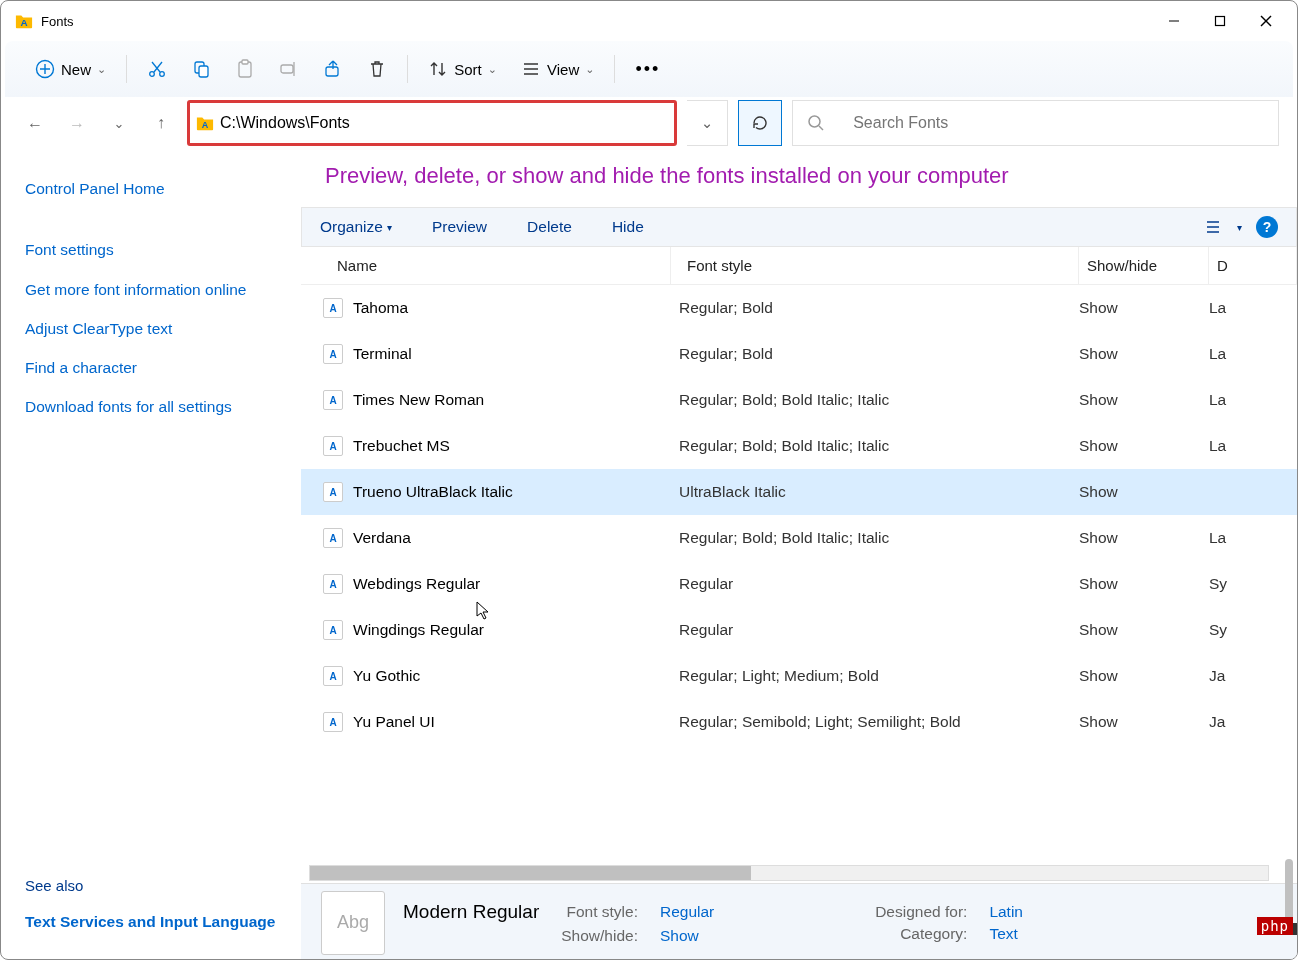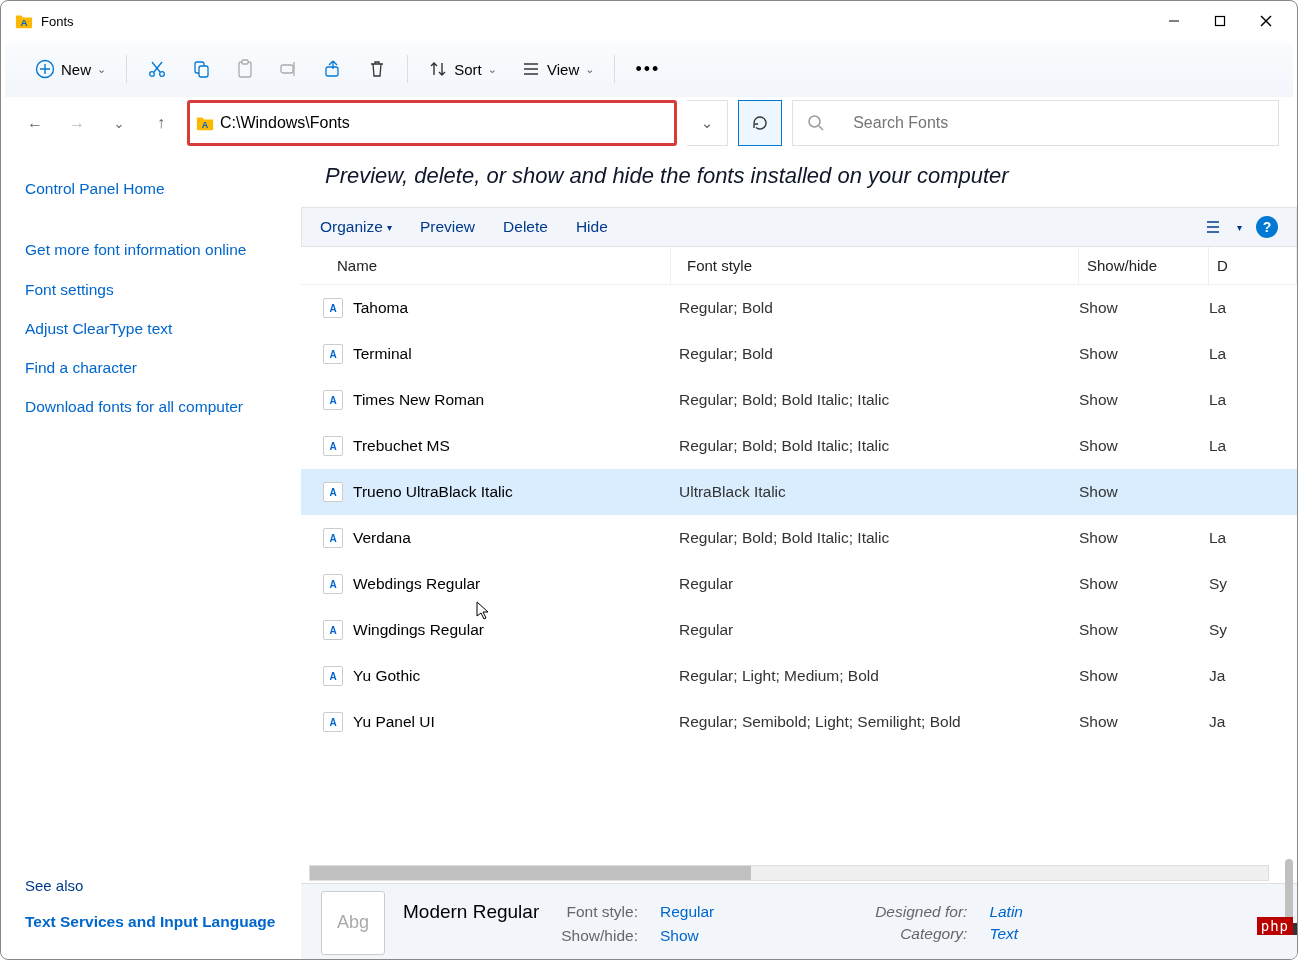--- a/index.html
+++ b/index.html
@@ -81,23 +81,23 @@
   padding: 0 14px;
   border-radius: 0;
   gap: 28px;
 }
 .search-box input { border:none; outline:none; font-size:16px; color:#777; width:100%; }
 .main { display:flex; height: calc(960px - 40px - 56px - 52px); }
 .sidebar { width: 300px; padding: 28px 24px; display:flex; flex-direction:column; gap:16px; }
 .sidebar a { color:#0066cc; text-decoration:none; font-size:15.5px; line-height:1.5; cursor:pointer; }
 .sidebar .see-also { margin-top:auto; color:#003a8c; font-size:15px; margin-bottom:10px; }
 .content { flex:1; display:flex; flex-direction:column; position:relative; overflow:hidden; }
-.content-head { color:#0f172a; font-size:22px; padding: 14px 24px 18px; font-style: italic; }
+.content-head { color:#a21caf; font-size:22px; padding: 14px 24px 18px; }
 .content-toolbar {
-  display:flex; align-items:center; gap:28px;
+  display:flex; align-items:center; gap:40px;
   background:#f2f6fb; border:1px solid #e5e5e5; padding:8px 18px;
   font-size:15.5px; color:#003a8c;
 }
 .content-toolbar .item { cursor:pointer; display:flex; align-items:center; gap:4px; }
 .content-toolbar .right { margin-left:auto; display:flex; align-items:center; gap:14px; }
 .help-ic { width:22px; height:22px; background:#0078d4; border-radius:50%; color:#fff; display:flex; align-items:center; justify-content:center; font-size:14px; font-weight:bold; }
 .headers { display:flex; font-size:15px; color:#222; border-bottom:1px solid #eee; }
 .headers .col { padding:10px 8px; border-right:1px solid #eee; }
 .col-name { width:370px; padding-left:36px !important; }
 .col-style { width:400px;margin-left:8px; }
@@ -280,25 +280,25 @@
         </svg>
       </span>
     <input type="text" placeholder="Search Fonts" style="">
   </div>
 </div>
 
 <div class="main">
   <div class="sidebar">
     <a>Control Panel Home</a>
     <div style="height:6px"></div>
+    <a>Font settings</a>
     <a>Get more font information online</a>
-    <a>Font settings</a>
     <a>Adjust ClearType text</a>
     <a>Find a character</a>
-    <a>Download fonts for all computer</a>
+    <a>Download fonts for all settings</a>
     <div class="see-also">See also</div>
     <a style="margin-top:-10px;font-weight:bold;">Text Services and Input Language</a>
   </div>
 
   <div class="content">
     <div class="content-head">Preview, delete, or show and hide the fonts installed on your computer</div>
     <div class="content-toolbar">
       <div class="item">
           <span>Organize</span> 
           <span style="font-size:10px;">▾</span>
@@ -426,21 +426,21 @@
       <div class="details-grid">
         <span class="title">Modern Regular</span>
         <span class="lbl">Font style:</span>
         <span class="val">Regular</span>
         <span></span>
         <span></span>
         <span class="lbl">Show/hide:</span>
         <span class="val">Show</span>
         <span></span>
       </div>
-      <div class="details-grid" style="margin-left:auto; margin-right:210px;font-style:italic;">
+      <div class="details-grid" style="margin-left:auto; margin-right:210px;">
         <span class="lbl">Designed for:</span>
         <span class="val">Latin</span>
         <span></span>
           <span></span>
         <span class="lbl">Category:</span>
         <span class="val">Text</span>
         <span></span>
           <span></span>
       </div>
     </div>

